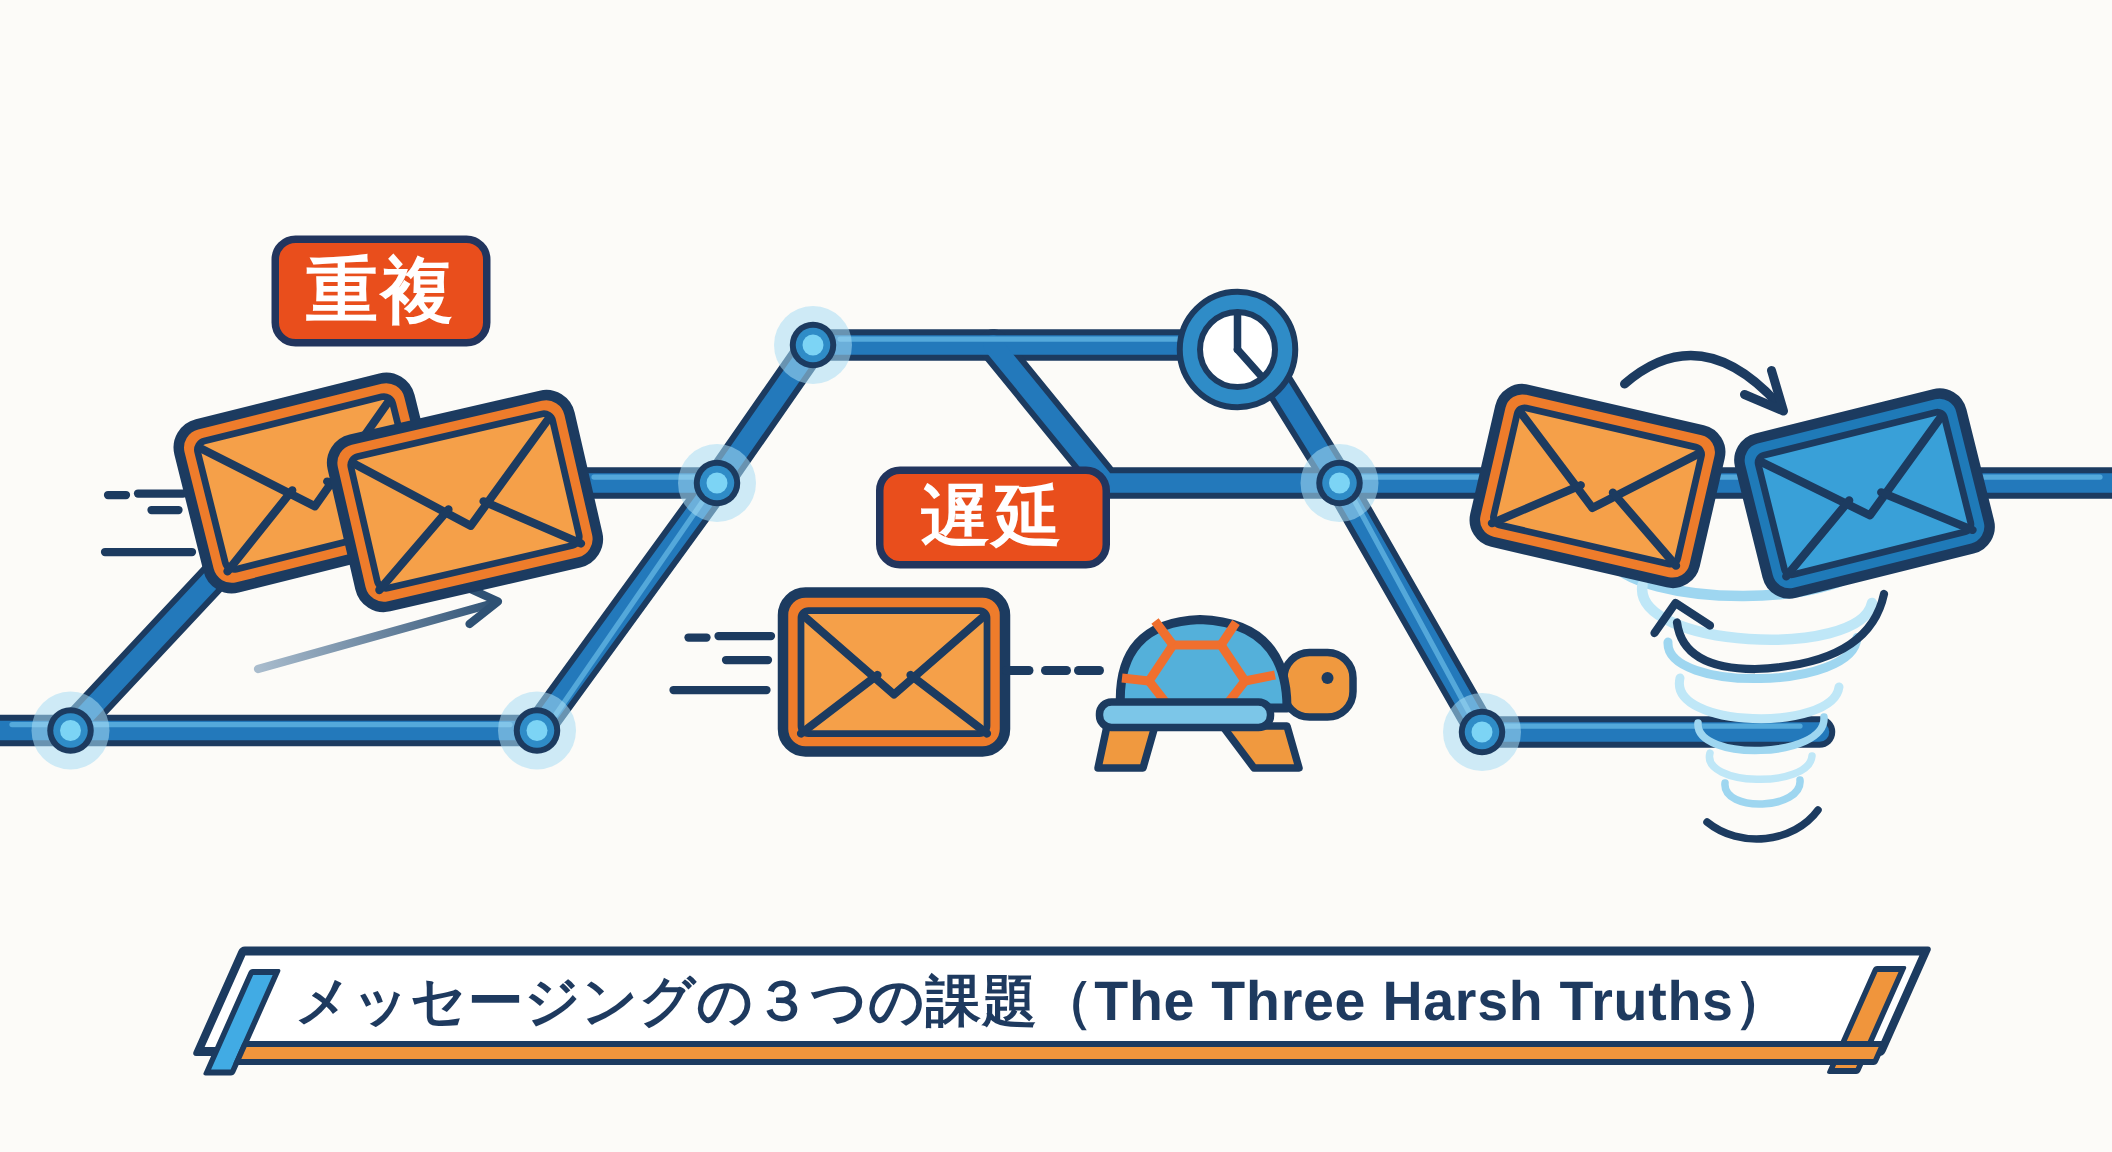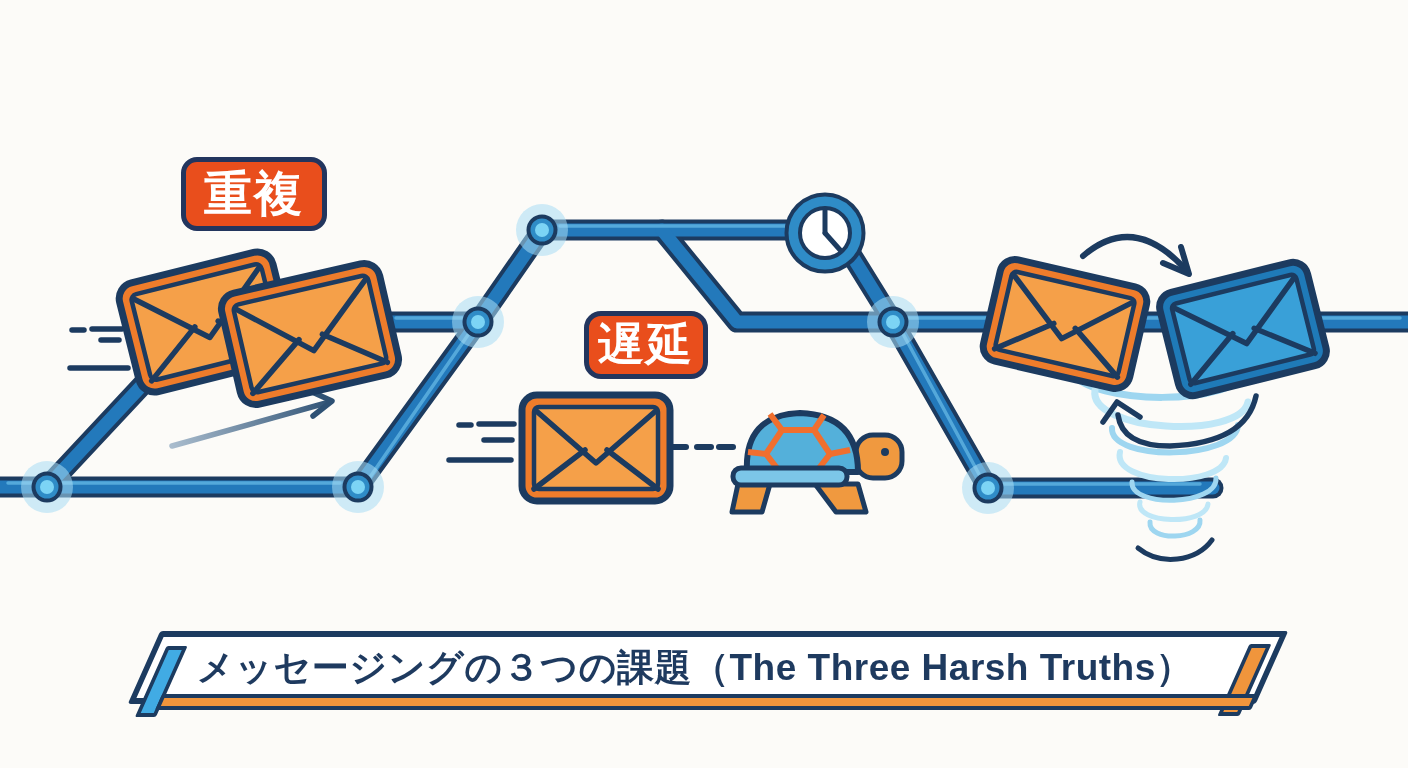--- a/index.html
+++ b/index.html
@@ -17,21 +17,21 @@
     background:#e94e1c;
     border:5px solid #22355e;
     border-radius:16px;
     color:#ffffff;
     font-weight:bold;
     box-sizing:border-box;
     letter-spacing:2px;
     white-space:nowrap;
   }
   .badge-dup{left:181px;top:157px;width:146px;height:74px;font-size:48px;}
-  .badge-delay{left:584px;top:311px;width:124px;height:68px;font-size:46px;border-radius:17px;}
+  .badge-delay{left:584px;top:311px;width:156px;height:68px;font-size:46px;}
   .badge-reorder{left:1019px;top:160px;width:260px;height:69px;font-size:42px;letter-spacing:1px;}
   .banner{
     position:absolute;
     left:144px;top:631px;width:1128px;height:73px;
     background:#ffffff;
     border:6px solid #1c3b60;
     border-radius:3px;
     box-sizing:border-box;
     transform:skewX(-24deg);
   }

